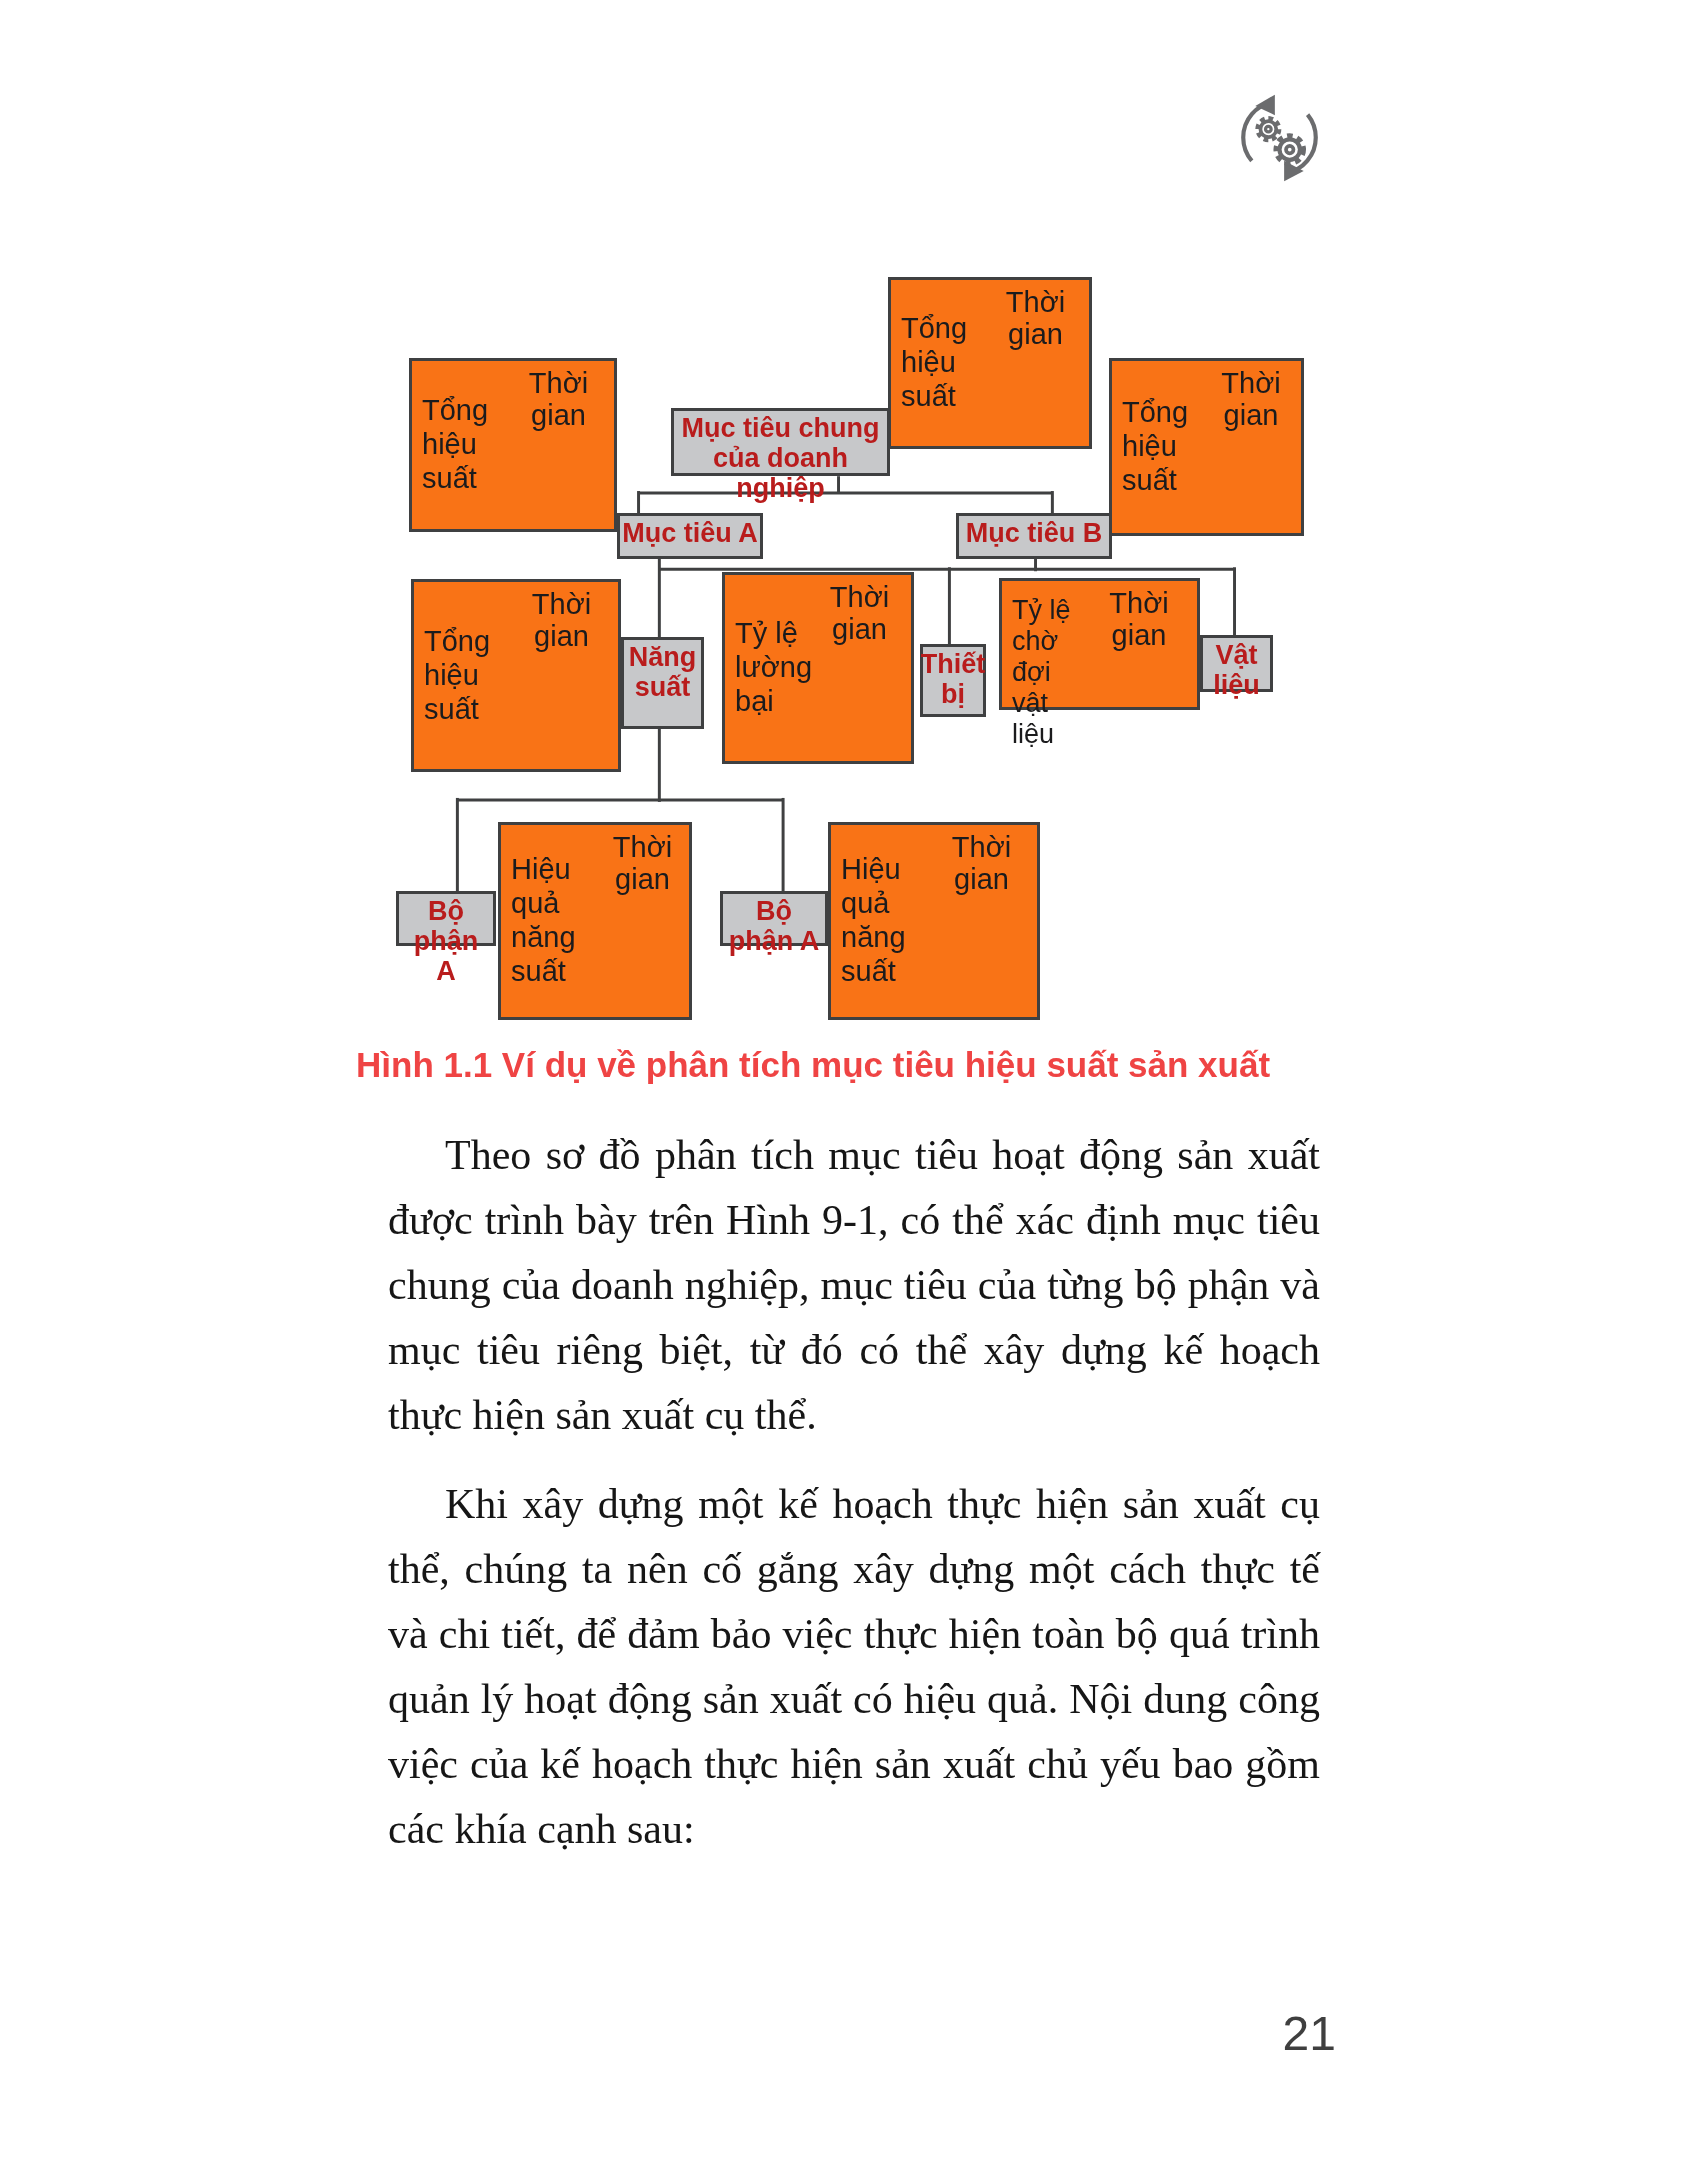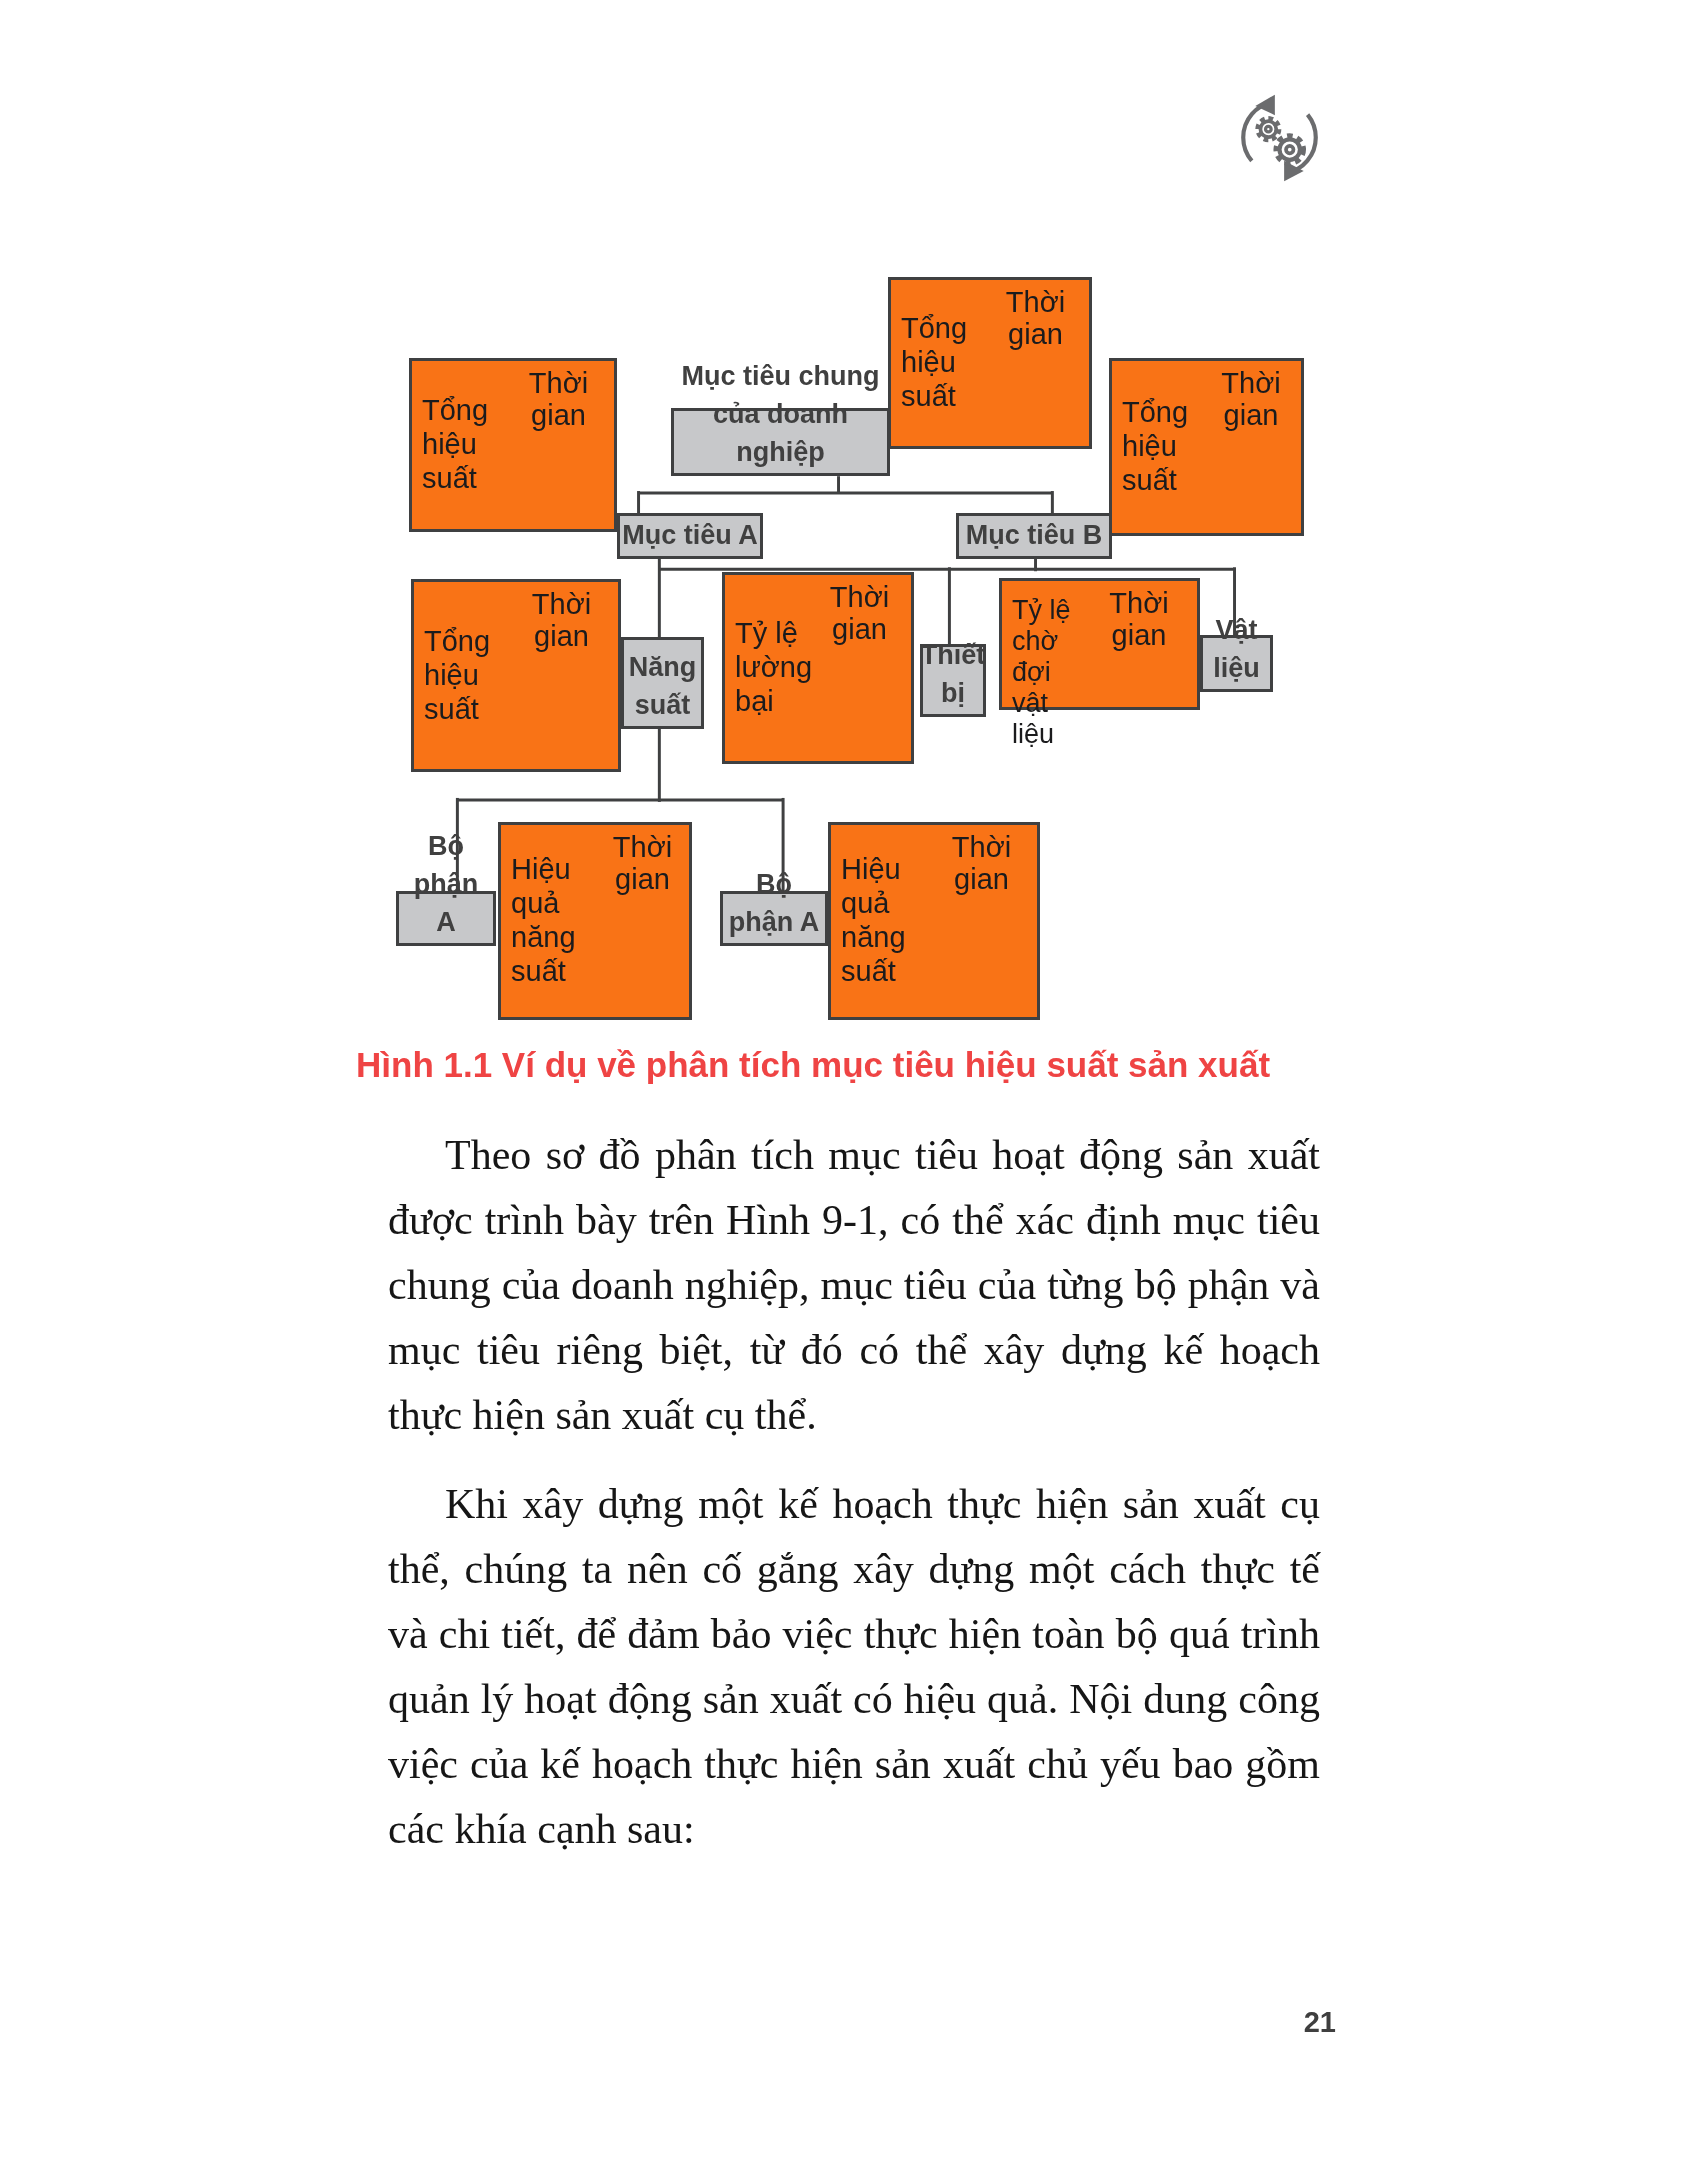--- a/index.html
+++ b/index.html
@@ -29,37 +29,37 @@
   .ylab-sm{font-size:27px;line-height:31px;align-self:flex-start;padding-top:8px;}
   .plot{flex:1;display:flex;flex-direction:row;min-width:0;}
   .axsvg{flex:1;width:100%;min-height:0;}
   .axsvg line{stroke:#2c2c2e;stroke-width:4.5;}
   .axsvg .thin{stroke:#2c2c2e;stroke-width:2.2;fill:none;}
   .axsvg polygon{fill:#2c2c2e;}
   .xlab{text-align:center;font-size:29px;line-height:32px;padding-bottom:2px;}
 
   
   .gbox{
-    position:absolute;display:flex;align-items:flex-end;justify-content:center;text-align:center;
-    font-weight:bold;font-size:27px;line-height:38px;background:#c7c8ca;
-    border:3px solid #3f4041;box-sizing:border-box;z-index:3;color:#404040;padding:2px;
+    position:absolute;display:flex;align-items:flex-start;justify-content:center;text-align:center;
+    font-weight:bold;font-size:27px;line-height:30px;background:#c7c8ca;
+    border:3px solid #3f4041;box-sizing:border-box;z-index:3;color:#b91c1c;padding:2px;
   }
 
   .figcap{
     position:absolute;left:356px;top:1045px;width:950px;text-align:left;
     font-weight:bold;font-size:35px;color:#ef4444;white-space:nowrap;
   }
   .bodytext{position:absolute;left:388px;top:1123px;width:932px;}
   .bodytext p{
     margin:0 0 24px 0;text-align:justify;text-indent:57px;
     font-family:"Liberation Serif",serif;font-size:42px;line-height:65px;color:#161616;
   }
   .pagenum{
     position:absolute;left:1257px;top:2006px;width:79px;text-align:right;
-    font-size:29px;color:#3f3f3f;font-weight:bold;
+    font-size:48px;color:#3f3f3f;
   }
 </style>
 </head>
 <body>
 
 <div class="page">
 
   <svg class="hicon" viewBox="0 0 100 100">
     <circle cx="50" cy="50" r="39" stroke-width="4.5" stroke-dasharray="82 41" stroke-dashoffset="28"></circle>
     <polygon class="fill" points="24,16 45,4 45,26"></polygon>

